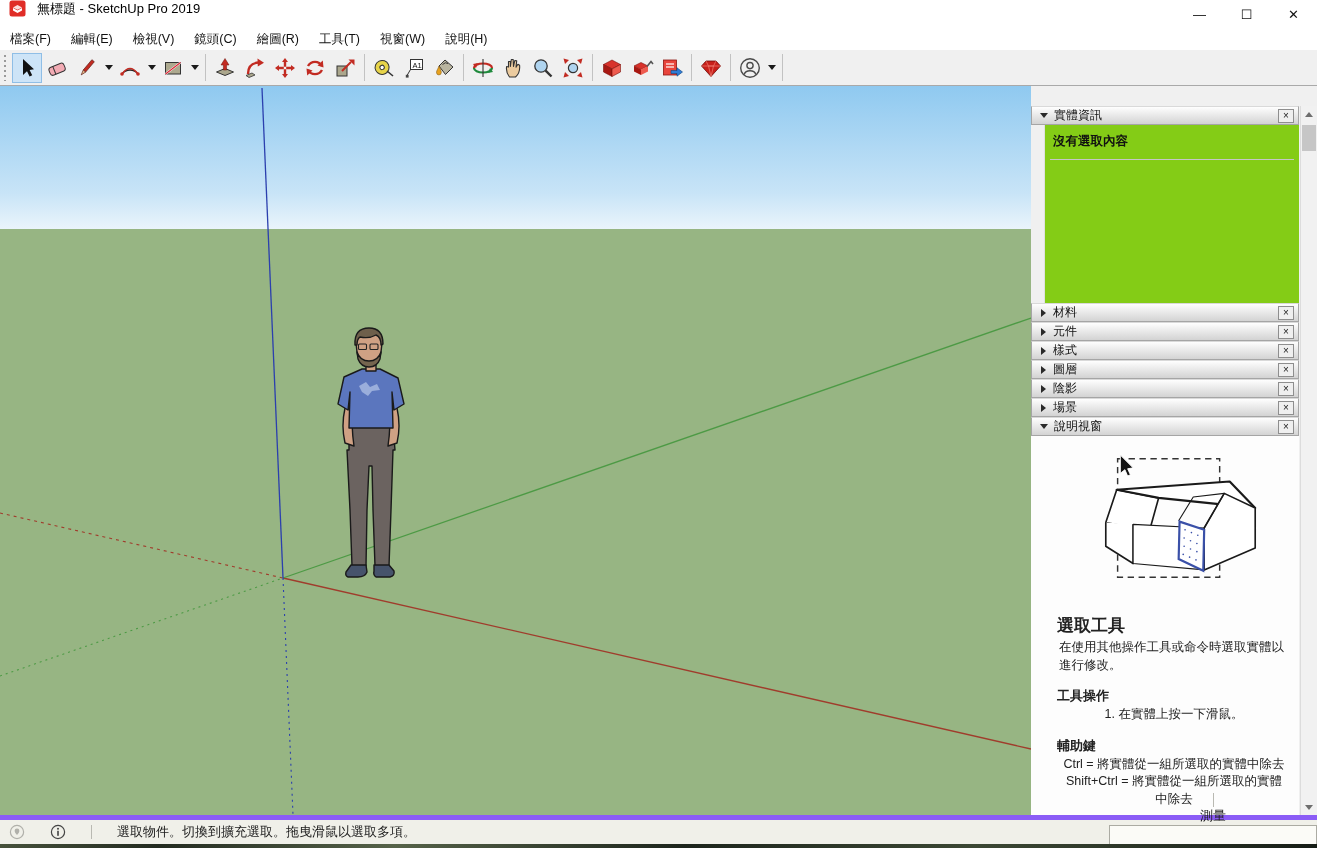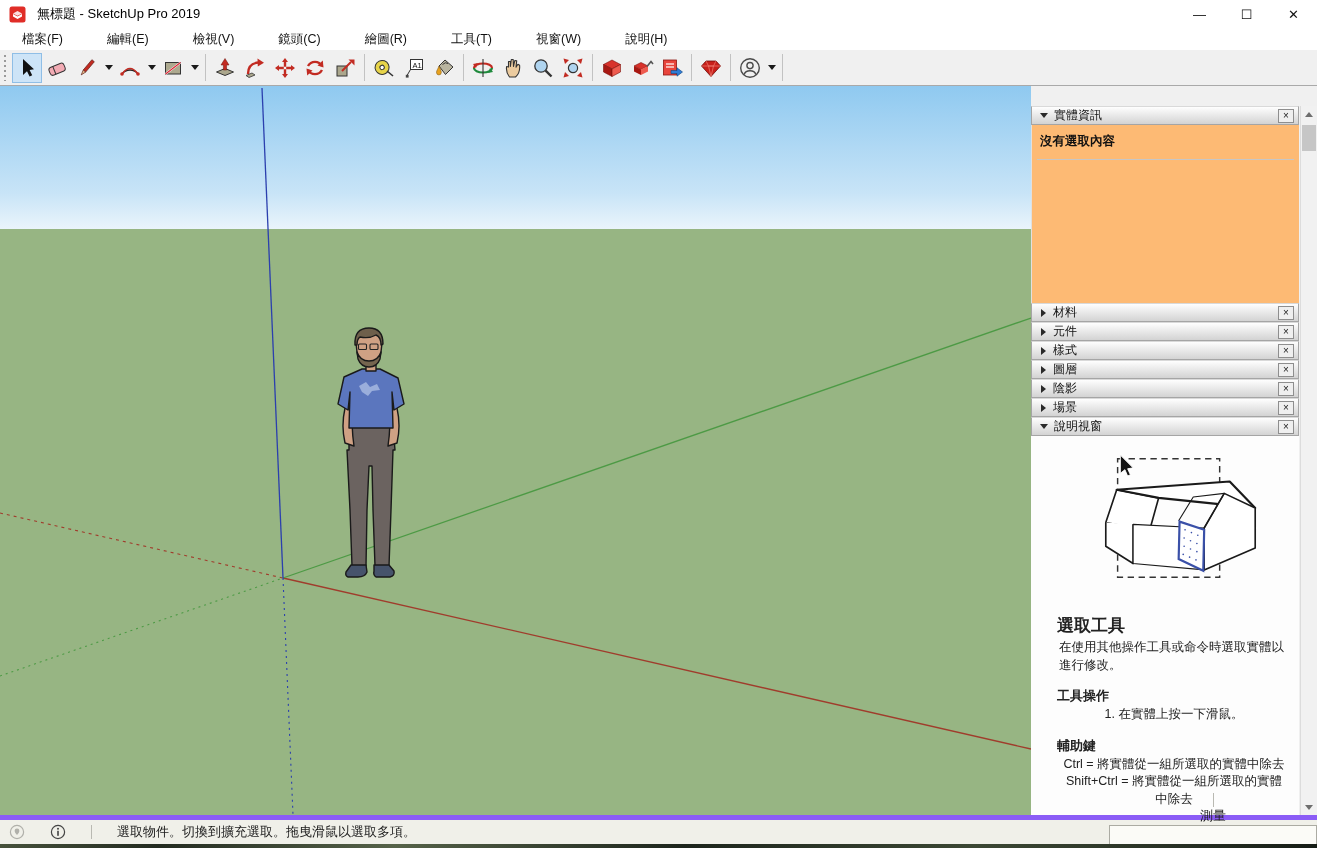--- a/index.html
+++ b/index.html
@@ -1,29 +1,29 @@
 <!DOCTYPE html>
 <html><head>
 <meta charset="utf-8">
 <style>
   * { margin:0; padding:0; box-sizing:border-box; }
   html,body { width:1317px; height:848px; }
   body { font-family:"Liberation Sans", sans-serif; background:#fff; }
   .window { position:relative; width:1317px; height:848px; overflow:hidden; background:#fff; }
 
   
-  .titlebar { position:absolute; top:0; left:0; right:0; height:28px; background:#fff; display:flex; align-items:center; }
+  .titlebar { position:absolute; top:0; left:0; right:0; height:28px; background:#fff; display:flex; }
   .logo { width:17px; height:17px; margin-left:9px; flex:none; }
   .title-text { margin-left:11px; font-size:13px; color:#000; }
   .win-controls { margin-left:auto; display:flex; height:100%; }
   .win-btn { width:47px; height:100%; display:flex; align-items:center; justify-content:center; font-size:13px; color:#111; background:#fff; border:0; }
 
   
   .menubar { position:absolute; top:28px; left:0; right:0; height:22px; background:#fff; display:flex; align-items:center; }
-  .menu-item { padding:0 22px; font-size:12.5px; color:#111; cursor:default; }
+  .menu-item { padding:0 10px; font-size:12.5px; color:#111; cursor:default; }
 
   
   .toolbar { position:absolute; top:50px; left:0; right:0; height:36px; background:#F0F0F0; border-bottom:1px solid #A9A9A9; display:flex; align-items:center; }
   .grip { width:5px; height:26px; margin:0 4px 0 3px;
           background-image:repeating-linear-gradient(#9a9a9a 0 2px, transparent 2px 5px); background-size:2px 100%; background-repeat:no-repeat; background-position:1px 0; }
   .tool { width:30px; height:30px; border:1px solid transparent; background:transparent; display:flex; align-items:center; justify-content:center; padding:0; }
   .tool.active { background:#CDE4F7; border-color:#8FBEE6; }
   .tool svg { width:24px; height:24px; }
   .dd-btn { width:13px; height:30px; border:0; background:transparent; display:flex; align-items:center; justify-content:center; padding:0; }
   .dd-tri { width:0; height:0; border-left:4px solid transparent; border-right:4px solid transparent; border-top:5px solid #1a1a1a; }
@@ -38,21 +38,21 @@
   .panel-title { position:absolute; top:0; left:0; right:0; height:20px; display:flex; align-items:center;
                  background:linear-gradient(#EBF1FA,#CBD8EA); border:1px solid #AEBBCE; padding-left:6px; }
   .panel-title-text { font-size:12px; color:#1a1a1a; }
   .pin-btn { margin-left:auto; width:18px; height:16px; border:0; background:transparent; display:flex; align-items:center; justify-content:center; padding:0; }
   .panel-close { width:17px; height:15px; margin-right:2px; background:#DE5149; border:1px solid #A8362F; color:#fff; font-size:10px; line-height:1; display:flex; align-items:center; justify-content:center; padding:0; }
   .panel-body { position:absolute; top:20px; left:0; width:268px; bottom:0; }
   .sec { height:19px; display:flex; align-items:center; background:linear-gradient(#FEFEFE,#D3D3D3); border:1px solid #A5A5A5; border-top-color:#D9D9D9; font-size:12px; color:#111; }
   .tri-r { width:0; height:0; border-top:4px solid transparent; border-bottom:4px solid transparent; border-left:5px solid #2a2a2a; margin:0 7px 0 9px; }
   .tri-d { width:0; height:0; border-left:4px solid transparent; border-right:4px solid transparent; border-top:5px solid #2a2a2a; margin:0 6px 0 8px; }
   .sec-x { margin-left:auto; margin-right:4px; width:16px; height:14px; background:#EFEFEF; border:1px solid #8E8E8E; color:#222; font-size:10px; line-height:1; display:flex; align-items:center; justify-content:center; padding:0; }
-  .entity-content { height:178px; background:#fdba74; border-left:1px solid #E0E0E0; }
+  .entity-content { height:178px; background:#84cc16; border-left:1px solid #E0E0E0;margin-left:13px; }
   .entity-msg { font-size:12.5px; font-weight:bold; color:#111; padding:8px 0 0 8px; }
   .entity-rule { border:0; border-top:1px solid #C6C6C6; margin:9px 5px 0 5px; }
   .instructor { background:#FDFDFD; height:379px; overflow:hidden; padding:8px 12px 0 14px; }
   .inst-img { display:block; margin:2px 0 4px 6px; }
   .inst-heading { font-family:"DejaVu Serif","Liberation Serif",serif; font-size:17px; font-weight:bold; color:#222; margin:4px 0 1px 12px; }
   .inst-desc { font-size:12.5px; color:#222; line-height:1.45; margin-left:14px; }
   .inst-sub { font-size:13px; font-weight:bold; color:#222; margin:13px 0 1px 12px; }
   .inst-line { font-size:12.5px; color:#222; line-height:1.4; margin-left:16px;text-align:center; }
 
   

